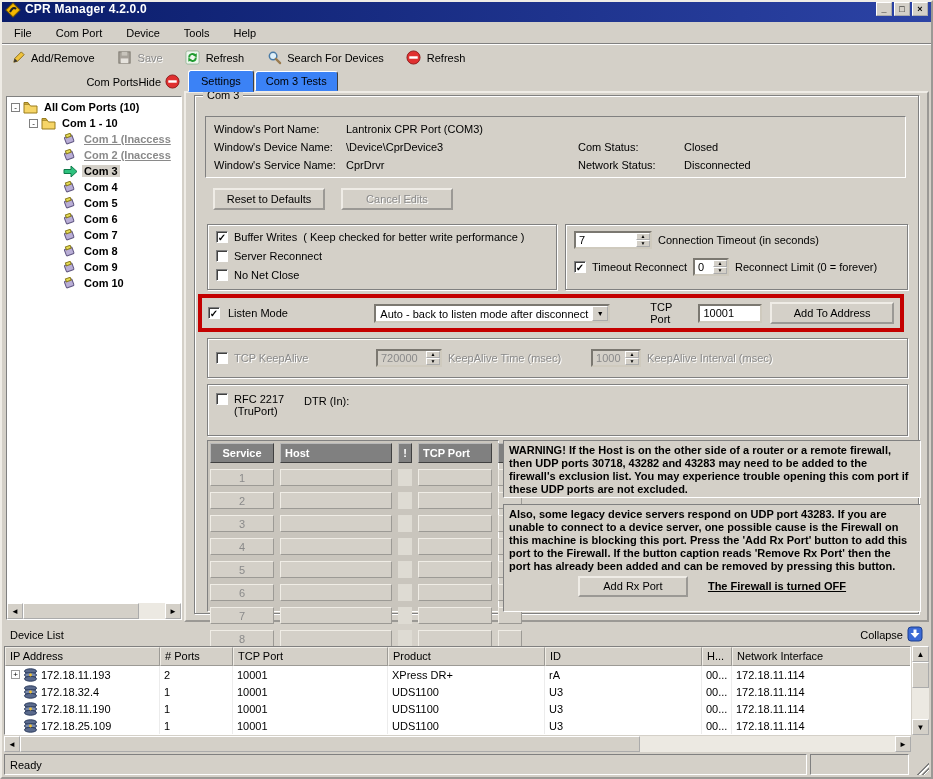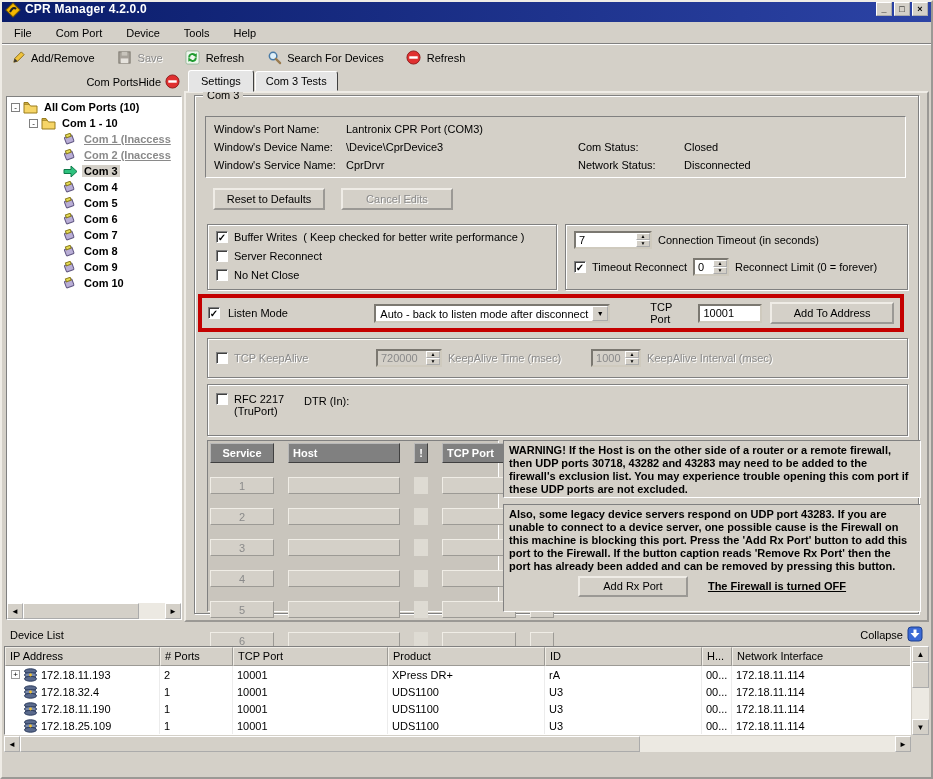--- a/index.html
+++ b/index.html
@@ -50,21 +50,21 @@
 
   .hscroll { position:absolute; left:0; right:0; bottom:0; height:16px; background:#ece9e2; display:flex; }
   .sb-btn { width:16px; height:16px; flex:none; background:#d4d0c8; border:1px outset #fff;
             font-size:8px; display:flex; align-items:center; justify-content:center; }
   .sb-thumb { height:16px; background:#d4d0c8; border:1px outset #fff; }
 
   
   .right-panel { position:absolute; top:68px; left:182px; right:2px; height:552px; }
   .tabstrip { position:absolute; top:0; left:0; right:0; height:21px; display:flex; padding-left:4px; align-items:flex-end; }
   .tab { padding:3px 10px; border:1px solid; border-color:#fff #404040 transparent #fff;
-         border-radius:3px 3px 0 0; background:#e5e5e5; margin-right:1px; }
+         border-radius:3px 3px 0 0; background:#3b82f6; margin-right:1px; }
   .tab.active { position:relative; top:1px; padding:4px 12px; z-index:2; }
   .tab-page { position:absolute; top:21px; left:0; right:0; bottom:0;
               border:2px outset #efece6; background:#d4d0c8; }
 
   .groupbox { position:absolute; left:8px; top:2px; right:8px; bottom:6px;
               border:1px solid #808080; box-shadow:1px 1px 0 #fff, inset 1px 1px 0 #fff; }
   .groupbox > .gb-label { position:absolute; top:-7px; left:8px; background:#d4d0c8; padding:0 4px; }
 
   .sunken { border:1px solid; border-color:#808080 #fff #fff #808080; }
   .groove { border:1px solid #808080; box-shadow:inset 1px 1px 0 #fff, 1px 1px 0 #fff; }
@@ -98,21 +98,21 @@
   .field { background:#fff; border:2px inset #cfcabe; height:19px; font:11px "Liberation Sans",sans-serif; padding:0 3px; }
 
   .annotation { position:absolute; left:3px; top:198px; right:14px; height:38px;
                 border:4px solid #c40000; display:flex; align-items:center; padding:0 6px; gap:8px; }
 
   
   .svc-table { position:absolute; left:12px; top:344px; width:292px; height:172px;
                border:1px solid; border-color:#808080 #fff #fff #808080;
                background:#c9c5bd; display:grid;
                grid-template-columns:64px 112px 14px 74px 24px;
-               grid-template-rows:20px repeat(8,17px); gap:14px; padding:2px; }
+               grid-template-rows:20px repeat(8,17px); gap:6px; padding:2px; }
   .svc-th { background:#808080; color:#fff; font-weight:bold; display:flex; align-items:center;
             justify-content:center; border:1px solid; border-color:#b8b8b8 #404040 #404040 #b8b8b8; }
   .svc-th.left { justify-content:flex-start; padding-left:4px; }
   .svc-cell { background:#d4d0c8; border:1px outset #f0ede6; display:flex; align-items:center; justify-content:center; color:#8a8a8a; }
   .svc-gap { background:#dedbd3; }
 
   .warnbox { position:absolute; background:#d4d0c8; border:1px solid; border-color:#808080 #fff #fff #808080;
              padding:3px 5px; font-weight:bold; line-height:13px; }
   .fw-status { font-weight:bold; text-decoration:underline; }
 
@@ -618,14 +618,20 @@
     </div>
     <div class="dev-hscroll">
       <span class="sb-btn">◄</span>
       <span class="sb-thumb" style="width:620px"></span>
       <span style="flex:1"></span>
       <span class="sb-btn">►</span>
     </div>
     <div class="corner"></div>
   </div>
 
+  <div class="statusbar">
+    <span class="status-panel" style="width:808px">Ready</span>
+    <span class="status-panel" style="width:100px"></span>
+    <span style="flex:1"></span>
+    <span class="grip"></span>
+  </div>
 
 </div>
 
 </body></html>

